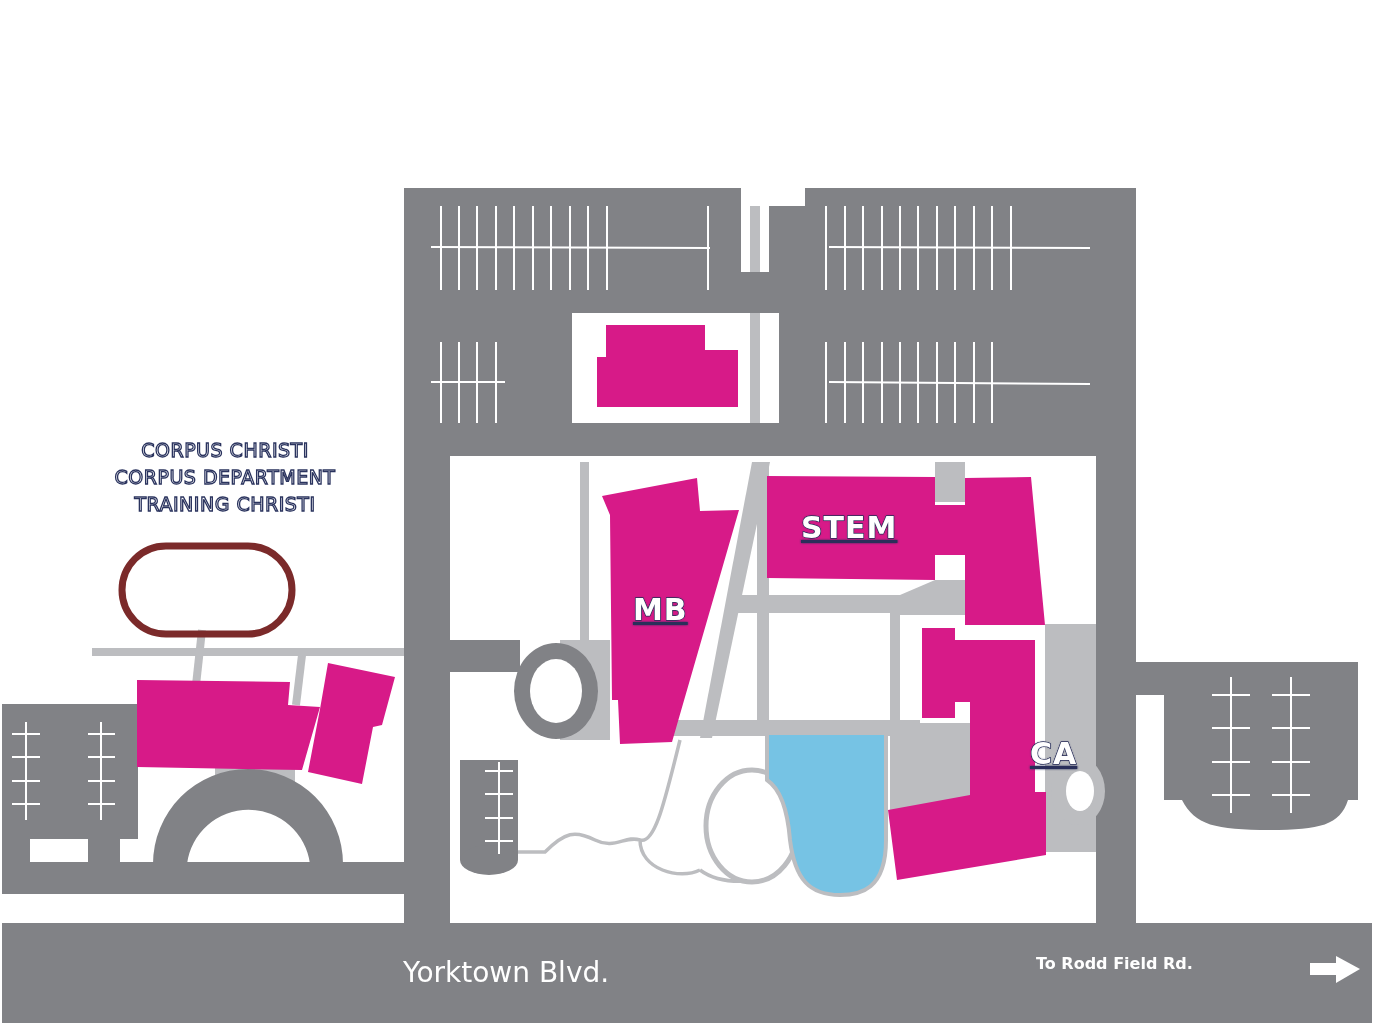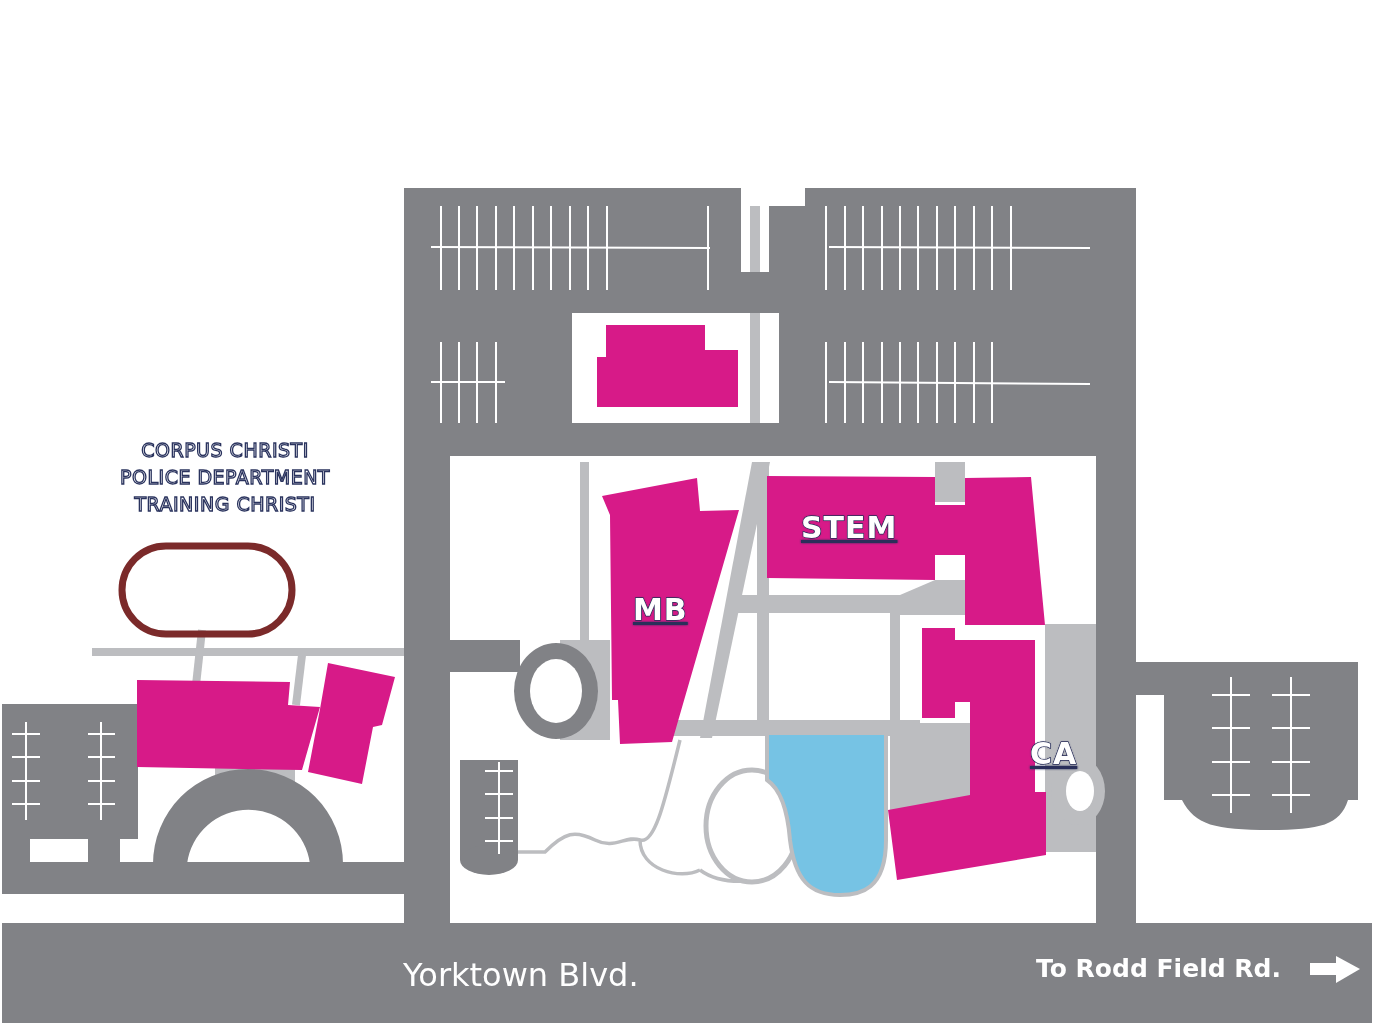--- a/index.html
+++ b/index.html
@@ -1,20 +1,20 @@
 <!DOCTYPE html>
 <html><head>
 <meta charset="utf-8">
 <style>
   html,body{margin:0;padding:0;background:#fff;}
   body{width:1390px;height:1034px;position:relative;overflow:hidden;font-family:"Liberation Sans",sans-serif;}
   svg{position:absolute;left:0;top:0;}
   .lbl{position:absolute;color:#fff;font-family:"DejaVu Sans",sans-serif;}
   .bldg-lbl{font-size:30px;font-weight:600;-webkit-text-stroke:1px #2a2f5a;paint-order:stroke fill;text-shadow:0 0 2px #2a2f5a;letter-spacing:1px;text-decoration:underline;}
-  .road-lbl{font-size:32px;}
+  .road-lbl{font-size:28px;}
   .title-lbl{position:absolute;left:60px;top:437px;width:330px;text-align:center;font-family:"DejaVu Sans",sans-serif;font-weight:normal;font-size:19px;line-height:27px;color:#fff;-webkit-text-stroke:1.3px #2a335e;letter-spacing:0.5px;}
   .title-lbl div{display:block;}
 </style>
 </head>
 <body>
 
 <svg width="1390" height="1034" viewBox="0 0 1390 1034">
 
   <rect x="2" y="923" width="1370" height="100" fill="#818286"></rect>
 
@@ -156,22 +156,22 @@
   </g>
 
   <g>
     <rect x="1310" y="963" width="28" height="12" fill="#fff"></rect>
     <polygon points="1336,956 1360,969 1336,983" fill="#fff"></polygon>
   </g>
 </svg>
 
 <div class="title-lbl">
   <div>CORPUS CHRISTI</div>
-  <div>POLICE DEPARTMENT</div>
+  <div>CORPUS DEPARTMENT</div>
   <div>TRAINING CHRISTI</div>
 </div>
 
 <div class="lbl bldg-lbl" style="left:801px;top:510px;">STEM</div>
 <div class="lbl bldg-lbl" style="left:633px;top:592px;">MB</div>
 <div class="lbl bldg-lbl" style="left:1030px;top:736px;">CA</div>
 
 <div class="lbl road-lbl" style="left:403px;top:956px;">Yorktown Blvd.</div>
-<div class="lbl road-lbl" style="left:1036px;top:954px;font-size:25px;font-weight:bold;">To Rodd Field Rd.</div>
+<div class="lbl road-lbl" style="left:1036px;top:954px;font-size:16px;font-weight:bold;">To Rodd Field Rd.</div>
 
 </body></html>

